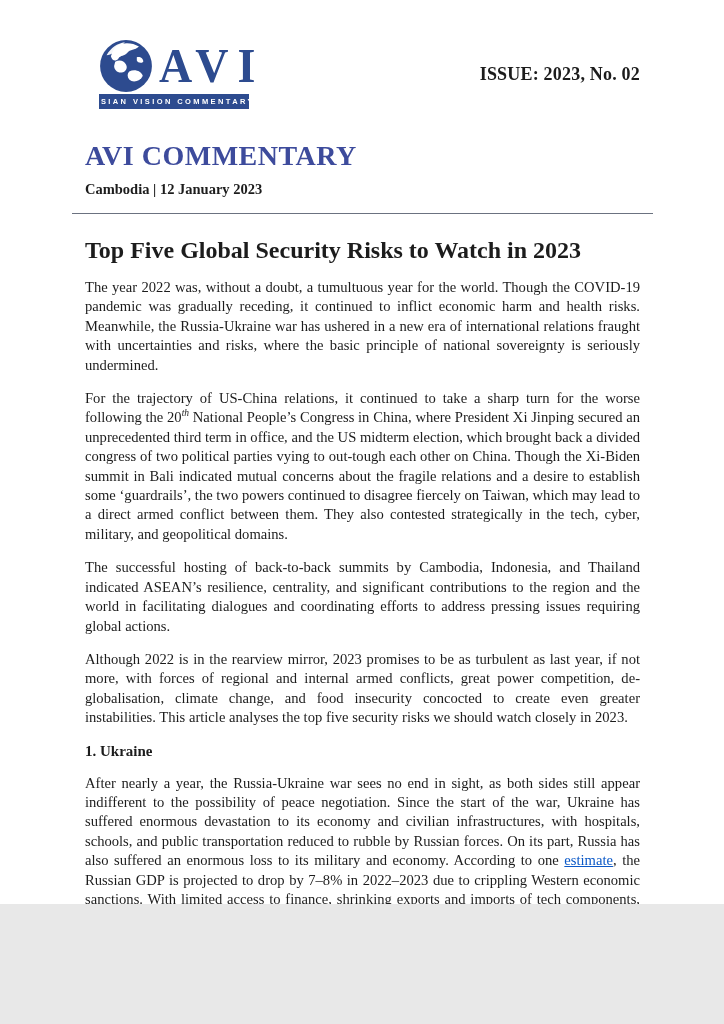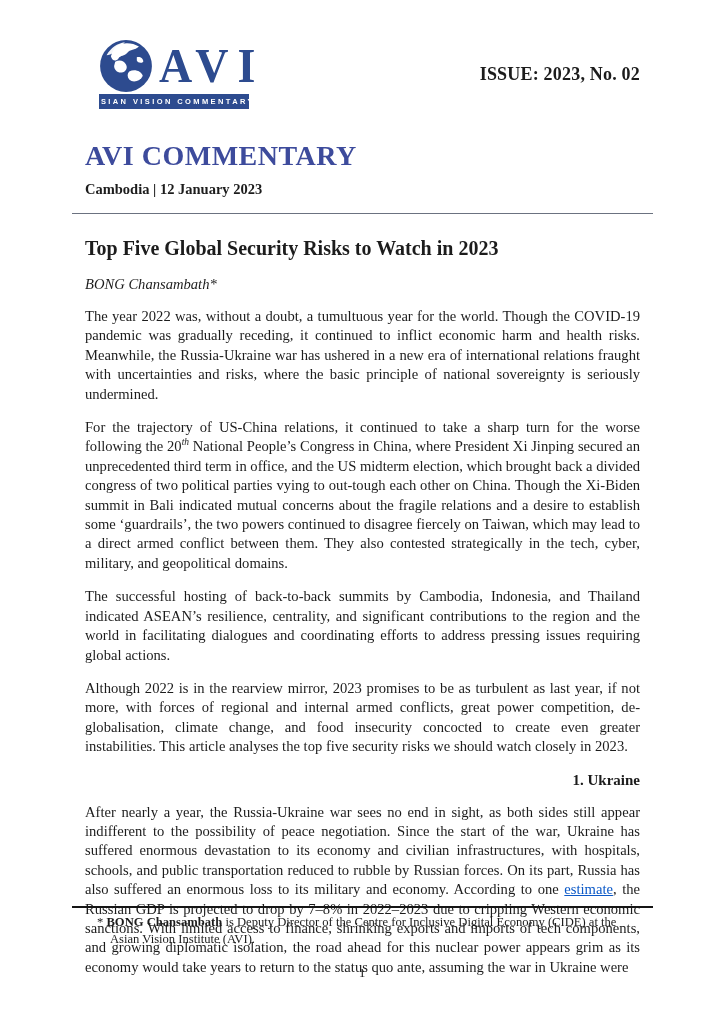--- a/index.html
+++ b/index.html
@@ -6,21 +6,21 @@
     --brand-blue:#2d4b8f;
     --title-blue:#3d4b9c;
     --link-blue:#0a58c7;
     --rule-gray:#6b7280;
     --ink:#1c1c1c;
   }
   *{margin:0;padding:0;box-sizing:border-box;}
   html,body{background:#e8e8e8;}
   .page{
     position:relative;
-    width:724px;height:1024px;
+    width:724px;height:904px;
     margin:0 auto;
     background:#ffffff;
     font-family:"Liberation Serif","DejaVu Serif",serif;
     color:var(--ink);
     overflow:hidden;
   }
   .content{
     position:absolute;
     left:85px;right:84px;top:0;
   }
@@ -82,21 +82,21 @@
   }
   .header-divider{
     margin:15px -13px 0 -13px;
     border:none;
     border-top:1.6px solid var(--rule-gray);
   }
   
   .article-title{
     margin-top:23px;
     font-weight:bold;
-    font-size:20px;
+    font-size:24px;
   }
   .author-byline{
     margin-top:16px;
     font-style:italic;
     font-size:14.6px;
   }
   p.body-par{
     margin-top:14px;
     font-size:14.6px;
     line-height:19.4px;
@@ -105,21 +105,20 @@
   p.body-par sup{
     font-size:9.5px;
     line-height:0;
     vertical-align:super;
     font-style:italic;
   }
   .section-heading{
     margin-top:15px;
     font-weight:bold;
     font-size:15px;
-    text-align:right;
   }
   a.text-link{
     color:var(--link-blue);
     text-decoration:underline;
     cursor:pointer;
     margin-top:20px;
   }
   
   .footnote-divider{
     position:absolute;
@@ -170,21 +169,20 @@
         <div class="logo-banner">ASIAN VISION COMMENTARY</div>
       </div>
       <div class="issue-label">ISSUE: 2023, No. 02</div>
     </div>
 
     <div class="publication-title">AVI COMMENTARY</div>
     <div class="dateline">Cambodia | 12 January 2023</div>
     <hr class="header-divider">
 
     <div class="article-title">Top Five Global Security Risks to Watch in 2023</div>
-    <div class="author-byline">BONG Chansambath*</div>
 
     <p class="body-par"><span>The year 2022 was, without a doubt, a tumultuous year for the world. Though the COVID-19 pandemic was gradually receding, it continued to inflict economic harm and health risks. Meanwhile, the Russia-Ukraine war has ushered in a new era of international relations fraught with uncertainties and risks, where the basic principle of national sovereignty is seriously undermined.</span></p>
 
     <p class="body-par"><span>For the trajectory of US-China relations, it continued to take a sharp turn for the worse following the 20</span><sup>th</sup><span> National People’s Congress in China, where President Xi Jinping secured an unprecedented third term in office, and the US midterm election, which brought back a divided congress of two political parties vying to out-tough each other on China. Though the Xi-Biden summit in Bali indicated mutual concerns about the fragile relations and a desire to establish some ‘guardrails’, the two powers continued to disagree fiercely on Taiwan, which may lead to a direct armed conflict between them. They also contested strategically in the tech, cyber, military, and geopolitical domains.</span></p>
 
     <p class="body-par"><span>The successful hosting of back-to-back summits by Cambodia, Indonesia, and Thailand indicated ASEAN’s resilience, centrality, and significant contributions to the region and the world in facilitating dialogues and coordinating efforts to address pressing issues requiring global actions.</span></p>
 
     <p class="body-par"><span>Although 2022 is in the rearview mirror, 2023 promises to be as turbulent as last year, if not more, with forces of regional and internal armed conflicts, great power competition, de-globalisation, climate change, and food insecurity concocted to create even greater instabilities. This article analyses the top five security risks we should watch closely in 2023.</span></p>
 
     <div class="section-heading">1. Ukraine</div>

